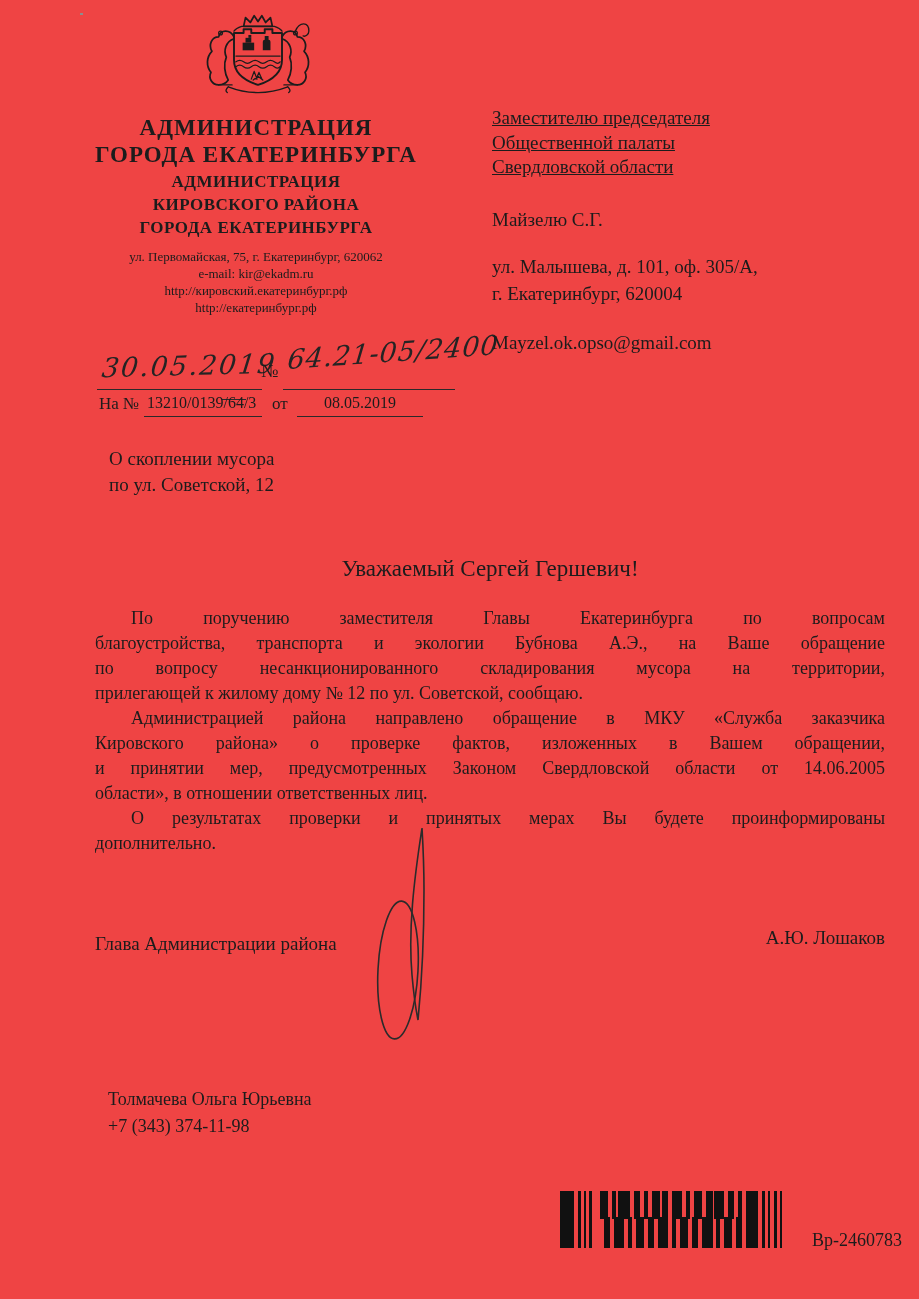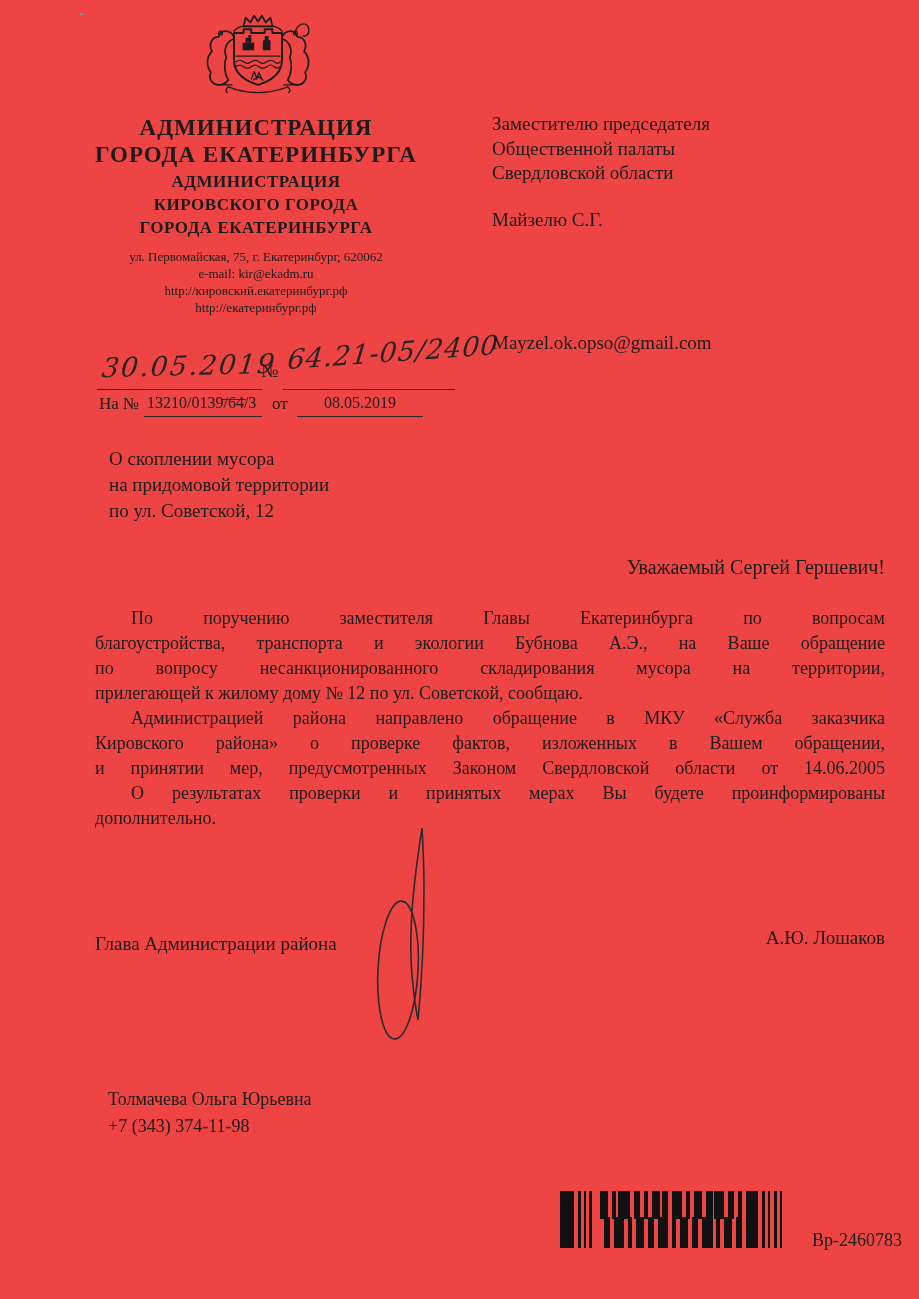--- a/index.html
+++ b/index.html
@@ -22,21 +22,21 @@
   .no-label{left:261px;top:361px;font-size:18px;}
   .refline{left:99px;top:394px;font-size:17px;}
   .ref-num{position:absolute;left:144px;top:394px;font-size:16px;padding:0 6px 4px 3px;border-bottom:1.6px solid #2a2a2a;}
   .ref-ot{position:absolute;left:272px;top:394px;font-size:17px;}
   .ref-date{position:absolute;left:297px;top:394px;width:126px;text-align:center;font-size:16px;padding-bottom:4px;border-bottom:1.6px solid #2a2a2a;}
   
   .rcp{left:492px;font-size:19px;line-height:24.5px;}
   
   .subject{left:109px;top:446px;font-size:19px;line-height:26px;}
   
-  .salutation{left:95px;top:556px;width:790px;font-size:20px;text-align:right;}
+  .salutation{left:95px;top:556px;width:790px;font-size:23px;text-align:center;}
   .body-text{left:95px;top:606px;width:790px;font-size:18px;line-height:25px;}
   .body-text .para > div.jl{text-align:justify;text-align-last:justify;}
   .body-text .para > div:first-child{text-indent:36px;}
   
   .sig-title{left:95px;top:933px;font-size:19px;}
   .sig-name{right:34px;top:927px;font-size:19px;}
   
   .executor{left:108px;top:1086px;font-size:18px;line-height:27px;}
   
   .barcode{left:560px;top:1191px;}
@@ -82,21 +82,21 @@
       <path d="M34 80 Q65 92 96 80 M34 80 Q30 84 33 86 M96 80 Q100 84 97 86" stroke-width="1.4"></path>
     </svg>
   </div>
 
   <div class="abs center org-parent">
       <div>АДМИНИСТРАЦИЯ</div>
       <div>ГОРОДА  ЕКАТЕРИНБУРГА</div>
     </div>
   <div class="abs center org-sub">
       <div>АДМИНИСТРАЦИЯ</div>
-      <div>КИРОВСКОГО ГОРОДА</div>
+      <div>КИРОВСКОГО РАЙОНА</div>
       <div>ГОРОДА  ЕКАТЕРИНБУРГА</div>
     </div>
   <div class="abs center contacts">
       <div>ул. Первомайская, 75, г. Екатеринбург, 620062</div>
       <div>e-mail: kir@ekadm.ru</div>
       <div>http://кировский.екатеринбург.рф</div>
       <div>http://екатеринбург.рф</div>
     </div>
 
   <div class="abs hw hw-date">30.05.2019</div>
@@ -104,47 +104,51 @@
   <div class="rule" style="left:222px;top:399px;width:24px;"></div>
   <div class="abs no-label">№</div>
   <div class="abs hw hw-num">64.21-05/2400</div>
   <div class="rule" style="left:283px;top:389px;width:172px;"></div>
 
   <div class="abs refline">На №</div>
   <div class="ref-num">13210/0139/64/3</div>
   <div class="ref-ot">от</div>
   <div class="ref-date">08.05.2019</div>
 
-  <div class="abs rcp" style="top:112px;">
+  <div class="abs rcp" style="top:106px;text-decoration:underline;">
       <div>Заместителю председателя</div>
       <div>Общественной палаты</div>
       <div>Свердловской области</div>
     </div>
   <div class="abs rcp" style="top:208px;">Майзелю С.Г.</div>
+  <div class="abs rcp" style="top:253px;line-height:27px;">
+      <div>ул. Малышева, д. 101, оф. 305/А,</div>
+      <div>г. Екатеринбург, 620004</div>
+    </div>
   <div class="abs rcp" style="top:331px;">Mayzel.ok.opso@gmail.com</div>
 
   <div class="abs subject">
       <div>О скоплении мусора</div>
-      <div>на придомовой территории</div>
       <div>по ул. Советской, 12</div>
     </div>
 
   <div class="abs salutation">Уважаемый Сергей Гершевич!</div>
 
   <div class="abs body-text">
     <div class="para">
         <div class="jl">По поручению заместителя Главы Екатеринбурга по вопросам</div>
         <div class="jl">благоустройства, транспорта и экологии Бубнова А.Э., на Ваше обращение</div>
         <div class="jl">по вопросу несанкционированного складирования мусора на территории,</div>
         <div>прилегающей к жилому дому № 12 по ул. Советской, сообщаю.</div>
       </div>
     <div class="para">
         <div class="jl">Администрацией района направлено обращение в МКУ «Служба заказчика</div>
         <div class="jl">Кировского района» о проверке фактов, изложенных в Вашем обращении,</div>
         <div class="jl">и принятии мер, предусмотренных Законом Свердловской области от 14.06.2005</div>
+        <div>области», в отношении ответственных лиц.</div>
       </div>
     <div class="para">
         <div class="jl">О результатах проверки и принятых мерах Вы будете проинформированы</div>
         <div>дополнительно.</div>
       </div>
   </div>
 
   <div class="abs sig-title">Глава Администрации района</div>
   <div class="abs sig-name">А.Ю. Лошаков</div>
 

